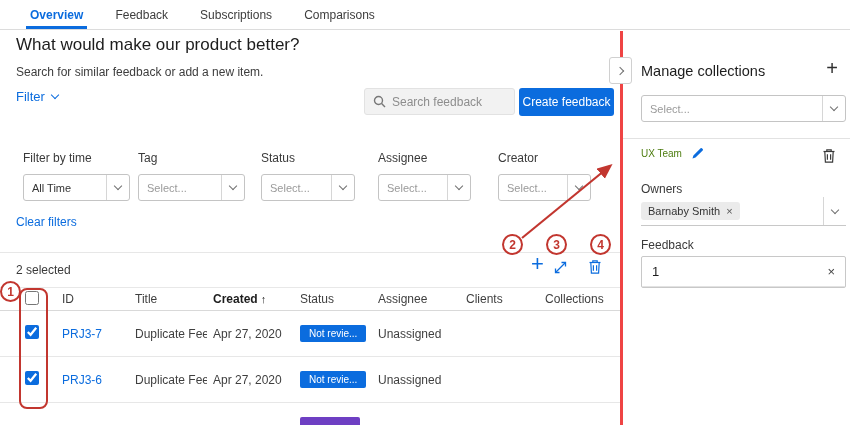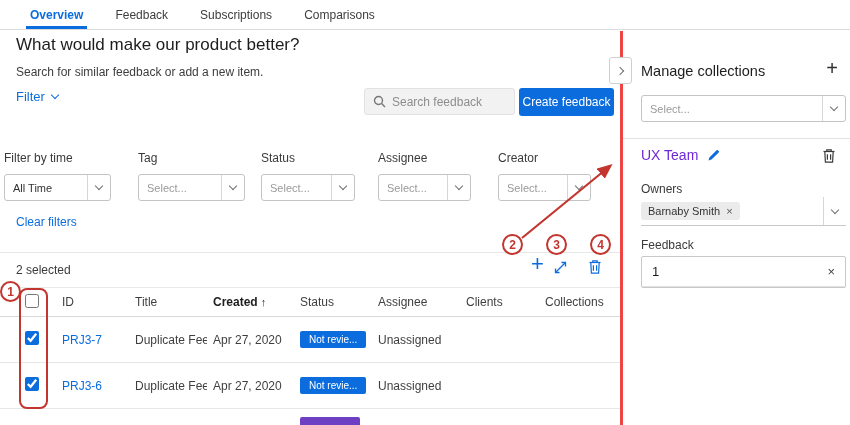--- a/index.html
+++ b/index.html
@@ -46,41 +46,41 @@
   .sel-divider { position:absolute; left:0; right:0; top:221px; height:1px; background:#e7e7e7; }
   .sel-count { position:absolute; left:16px; top:232px; font-size:12px; color:#3a3a3a; }
   .tool { position:absolute; color:#0b6cde; cursor:pointer; }
   .tool.plus { left:531px; top:222px; font-size:22px; font-weight:300; line-height:1; }
   .tool.merge { left:553px; top:229px; }
   .tool.trashy { left:588px; top:228px; }
 
   
   .table { position:absolute; left:0; right:0; top:256px; }
   .trow { display:grid; grid-template-columns:56px 73px 78px 87px 78px 88px 79px 1fr; align-items:center; }
-  .thead { height:30px; border-top:1px solid #e8e8e8; border-bottom:1px solid #d9d9d9; }
+  .thead { height:24px; border-top:1px solid #e8e8e8; border-bottom:1px solid #d9d9d9; }
   .cell { padding-left:6px; font-size:12px; color:#3f3f3f; white-space:nowrap; overflow:hidden; }
   .cell.first { padding-left:25px; }
   .cell.sorted { font-weight:bold; color:#1d1d1d; }
   .sort-arrow { font-size:11px; margin-left:3px; font-weight:normal; }
   .drow { height:46px; border-bottom:1px solid #e7e7e7; }
   .id-link { color:#0b6cde; cursor:pointer; }
   input[type=checkbox] { width:14px; height:14px; accent-color:#0b6cde; cursor:pointer; }
   .pill { display:inline-block; background:#0b6cde; color:#fff; font-size:10px; padding:3px 9px; border-radius:2px; cursor:pointer; }
   .pill.partial { position:absolute; left:300px; top:386px; width:60px; height:18px; background:#6e3fc3; }
 
   
   .panel { position:absolute; left:620px; top:31px; right:0; bottom:0; border-left:3px solid #ef4444; background:#fff; }
   .collapse-btn { position:absolute; left:609px; top:57px; width:23px; height:27px; background:#fff;
     border:1px solid #d0d0d0; border-radius:3px; display:flex; align-items:center; justify-content:center; z-index:10; cursor:pointer; }
   .panel-title { position:absolute; left:18px; top:32px; font-size:14.5px; color:#1d1d1d; }
   .panel-add { position:absolute; right:12px; top:27px; font-size:20px; font-weight:300; color:#2f2f2f; cursor:pointer; line-height:1; }
   .panel-select { position:absolute; left:18px; top:64px; width:205px; }
   .panel-hr { position:absolute; left:0; right:0; top:107px; height:1px; background:#e2e2e2; }
   .coll-row { position:absolute; left:18px; top:116px; display:flex; align-items:center; gap:9px; }
-  .coll-name { font-size:14px; color:#6d28d9; }
+  .coll-name { font-size:10px; color:#4d7c0f; }
   .pencil { color:#0b6cde; cursor:pointer; display:flex; }
   .panel-trash { position:absolute; right:14px; top:117px; color:#3a3a3a; cursor:pointer; }
   .owners-label, .fb-label { position:absolute; left:18px; font-size:12px; color:#3a3a3a; }
   .owners-label { top:151px; }
   .owner-field { position:absolute; left:18px; top:166px; width:205px; height:29px;
     border-bottom:1px solid #c8c8c8; display:flex; align-items:center; justify-content:space-between; cursor:pointer; }
   .chip { background:#ebebeb; border-radius:3px; padding:3px 7px; font-size:11px; color:#333;
     display:flex; align-items:center; gap:6px; }
   .chip-x { color:#555; font-size:11px; cursor:pointer; }
   .fb-label { top:207px; }
@@ -123,21 +123,21 @@
     <span style="display:flex;">
       <svg width="13" height="13" viewBox="0 0 13 13" fill="none" stroke="#777" stroke-width="1.4">
         <circle cx="5.5" cy="5.5" r="4"></circle>
           <path d="M8.6 8.6L12 12"></path>
       </svg>
     </span>
     <input placeholder="Search feedback" style="">
   </div>
   <button class="create-btn">Create feedback</button>
 
-  <div class="fg" style="left:4px; width:107px;">
+  <div class="fg" style="left:23px; width:107px;">
     <div class="fg-label">Filter by time</div>
     <div class="dd">
       <span class="dd-val">All Time</span>
       <span class="dd-right">
           <span class="chev"></span>
         </span>
     </div>
   </div>
   <div class="fg" style="left:138px; width:107px;">
     <div class="fg-label">Tag</div>

